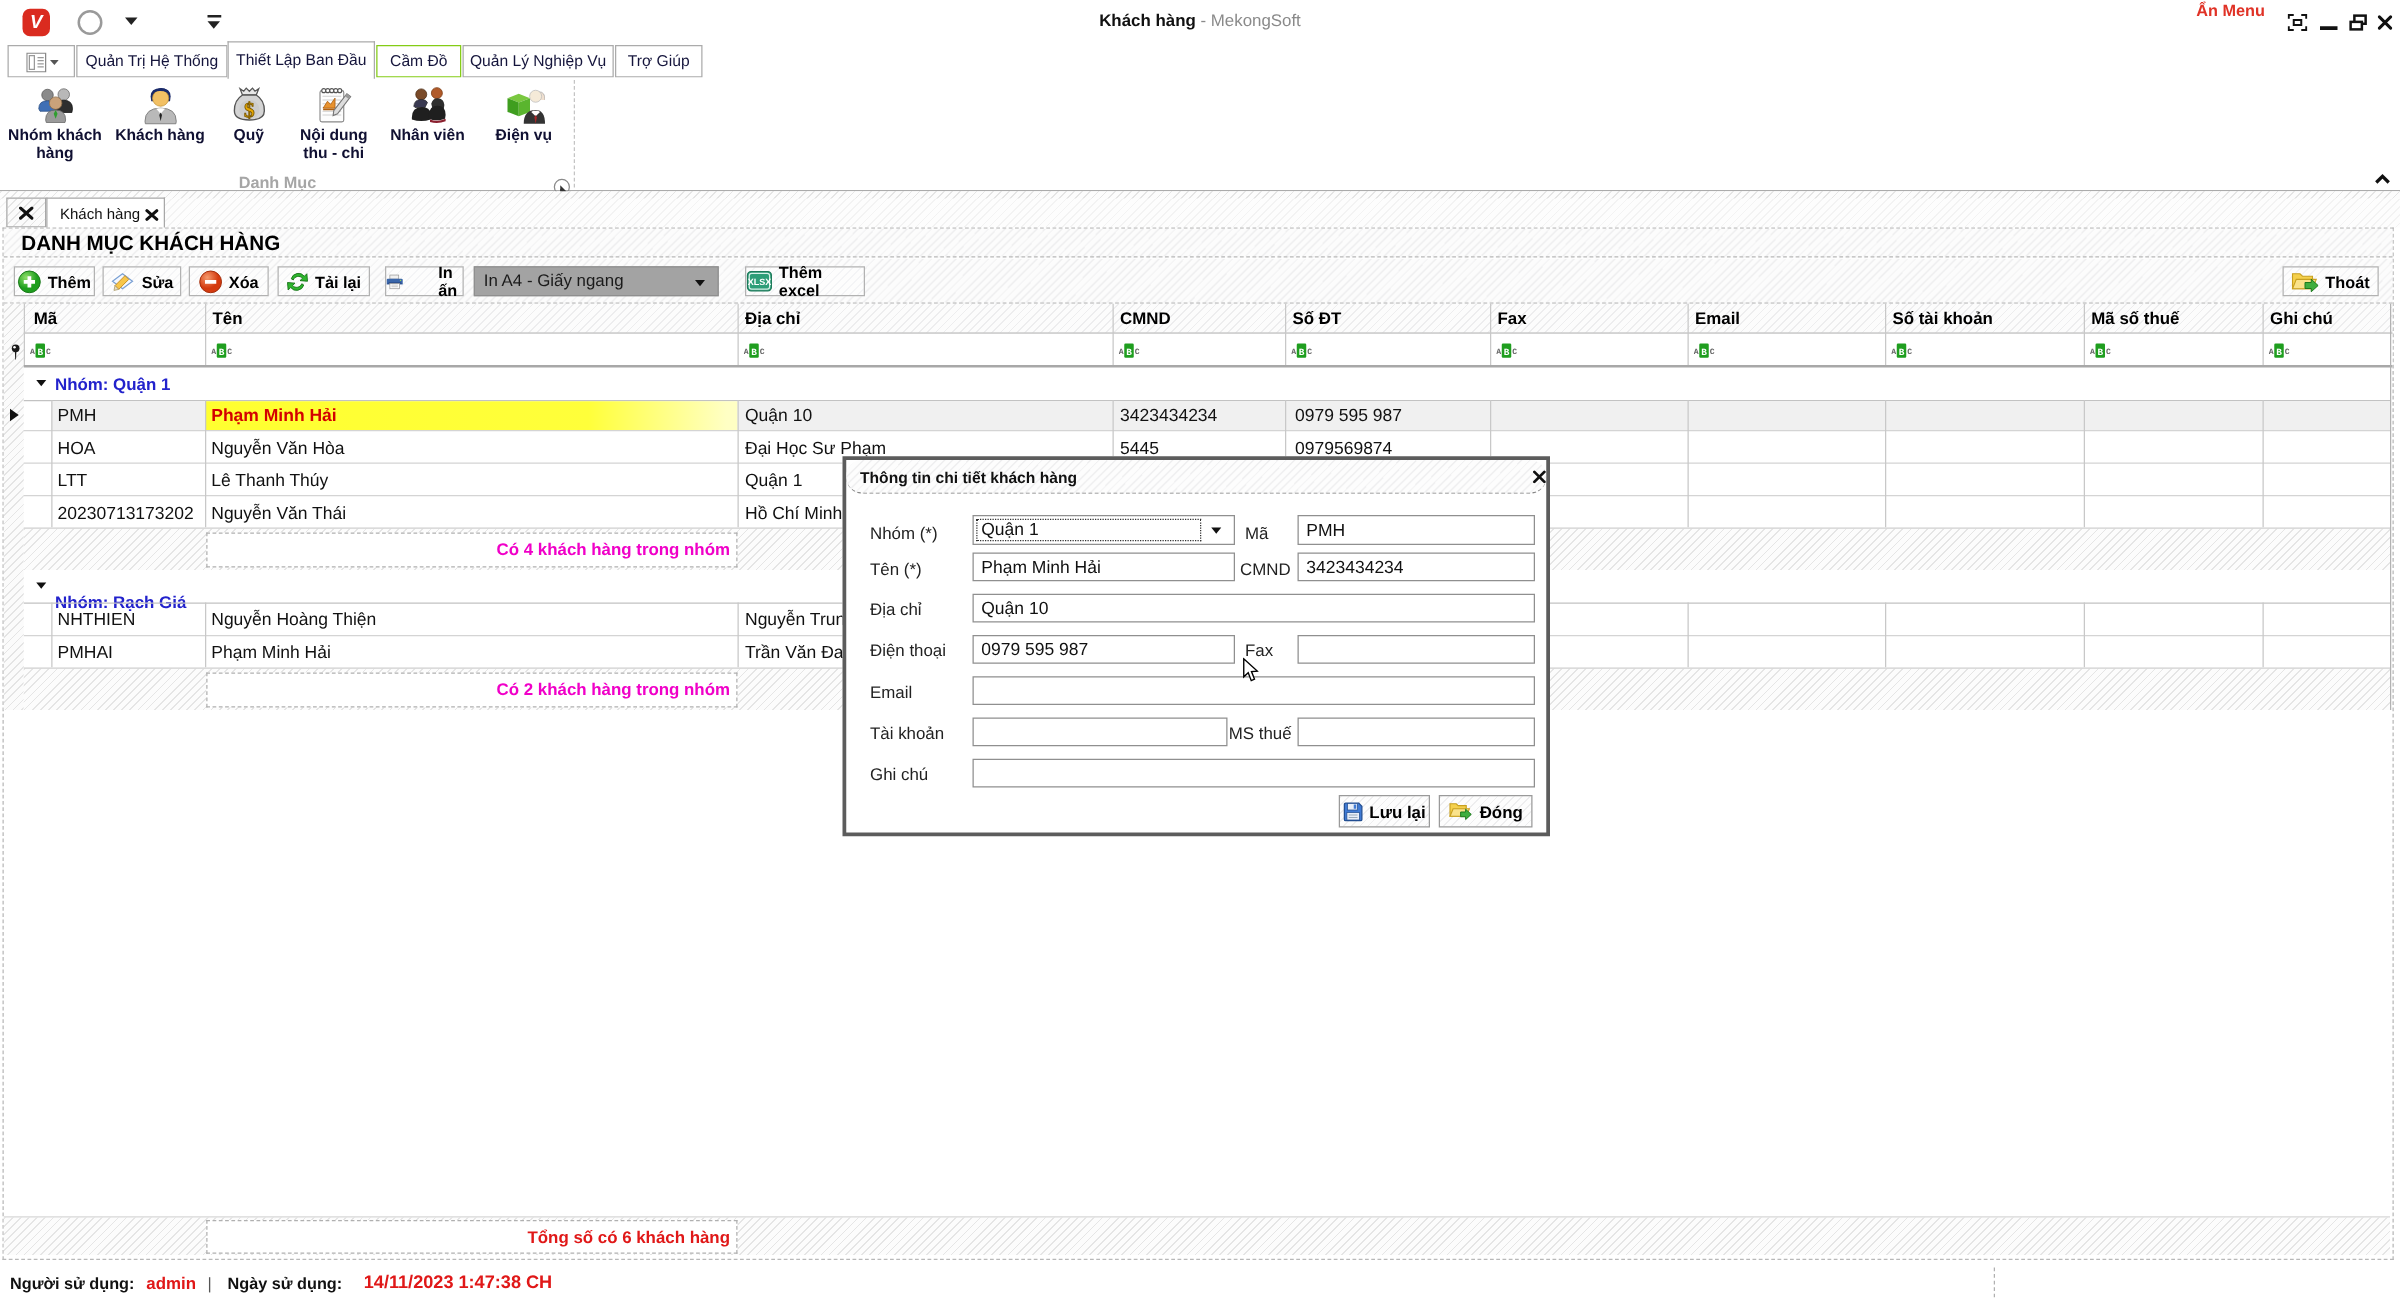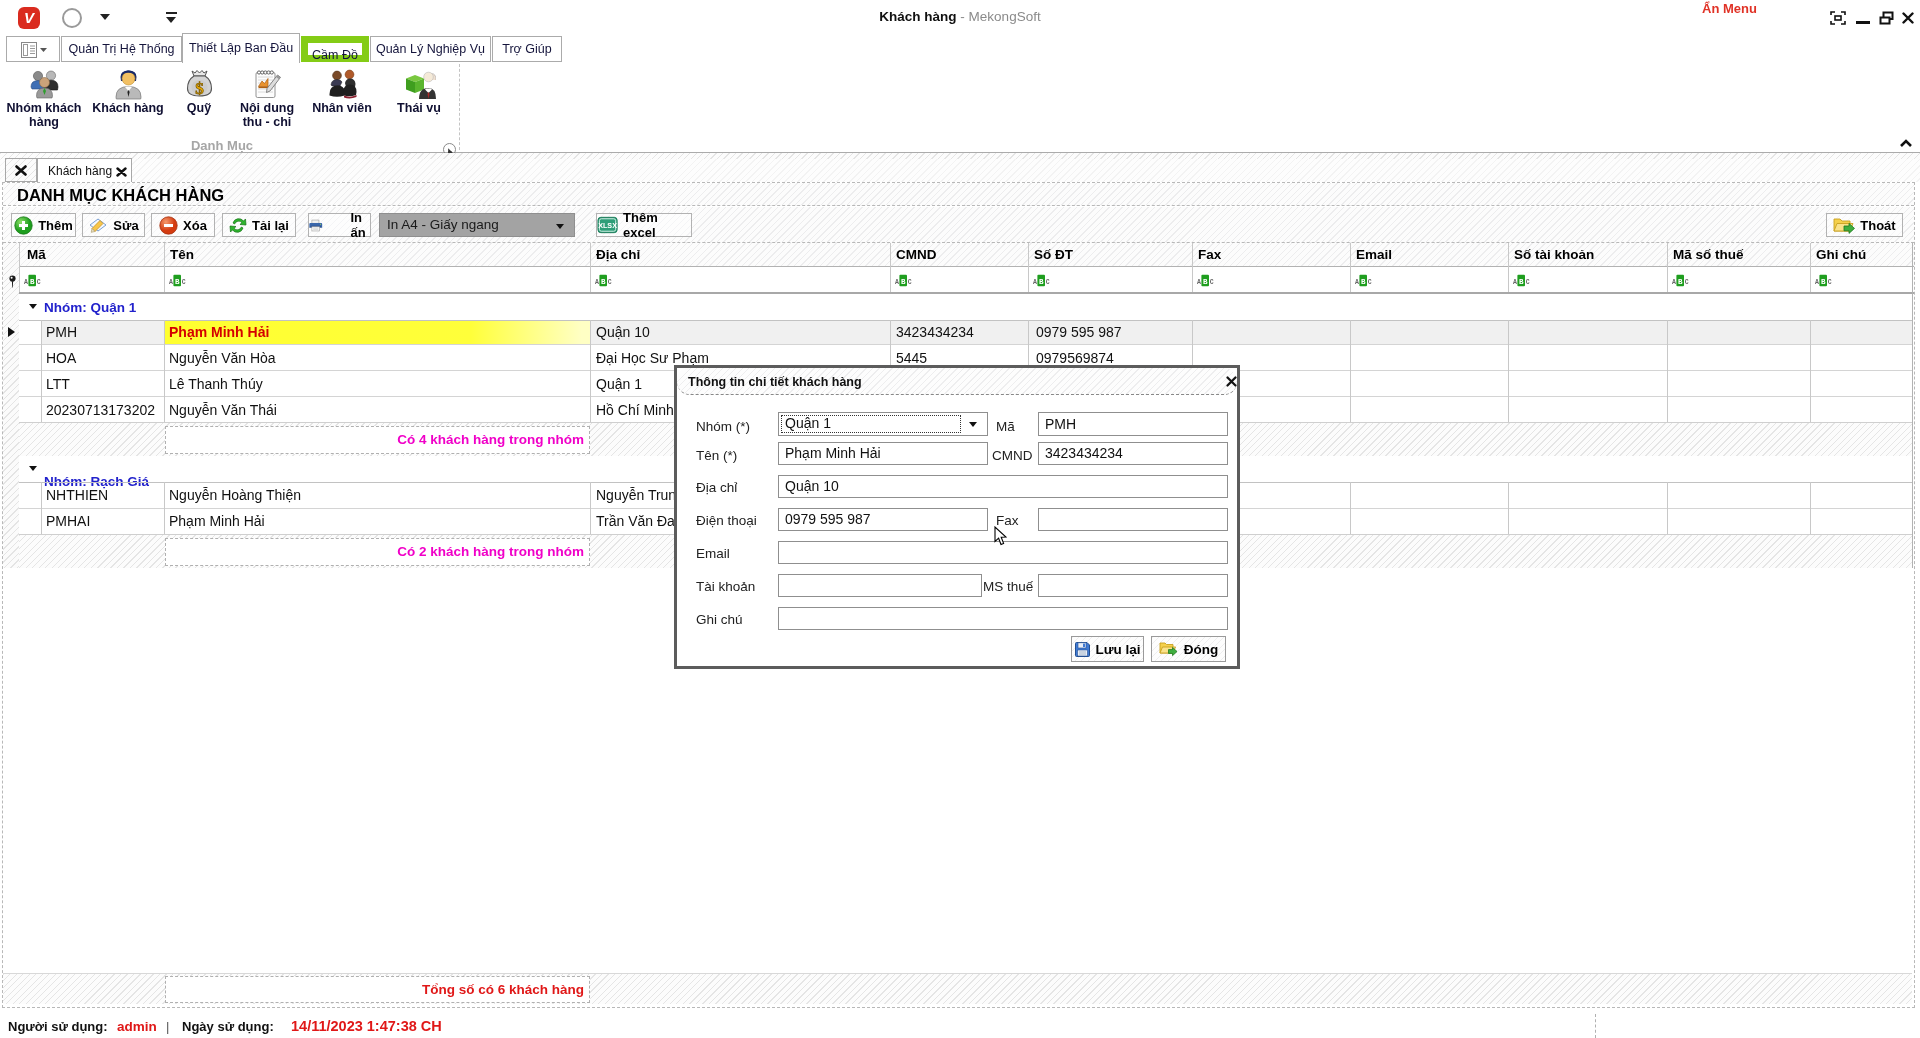--- a/index.html
+++ b/index.html
@@ -24,21 +24,21 @@
   <div class="abs" style="left:18px;top:7px;width:22px;height:22px;border-radius:6px;background:#da2b1f;color:#fff;text-align:center;font-size:15px;font-weight:bold;line-height:22px;font-style:italic;">V</div>
 
   <div class="abs" style="left:62px;top:8px;width:20px;height:20px;border-radius:50%;border:2px solid #9a9a9a;"></div>
   <div class="abs" style="left:100px;top:14px;width:0;height:0;border-left:5px solid transparent;border-right:5px solid transparent;border-top:6px solid #222;"></div>
 
   <div class="abs" style="left:166px;top:12px;width:11px;height:2px;background:#222;"></div>
   <div class="abs" style="left:166px;top:17px;width:0;height:0;border-left:5.5px solid transparent;border-right:5.5px solid transparent;border-top:6px solid #222;"></div>
 
   <div class="abs" style="left:0;top:9px;width:1920px;text-align:center;font-size:13.5px;color:#8a8a8a;"><b style="color:#111;">Khách hàng</b> - MekongSoft</div>
 
-  <div class="abs" style="left:1702px;top:1px;font-size:13px;font-weight:bold;color:#e03226;">Ẩn Menu</div>
+  <div class="abs" style="left:1757px;top:1px;font-size:13px;font-weight:bold;color:#e03226;">Ẩn Menu</div>
 
   <svg class="abs" style="left:1830px;top:11px;" width="16" height="14" viewBox="0 0 16 14">
     <path d="M1 4 V1 H5 M11 1 H15 V4 M15 10 V13 H11 M5 13 H1 V10" fill="none" stroke="#111" stroke-width="1.6"></path>
     <rect x="5" y="5" width="6" height="4" fill="none" stroke="#111" stroke-width="1.6"></rect>
   </svg>
   <div class="abs" style="left:1856px;top:21px;width:14px;height:3px;background:#111;"></div>
   <svg class="abs" style="left:1879px;top:11px;" width="15" height="14" viewBox="0 0 15 14">
     <rect x="4.5" y="1.5" width="9" height="6.5" fill="none" stroke="#111" stroke-width="2"></rect>
     <rect x="1.5" y="6.5" width="9" height="6" fill="#fff" stroke="#111" stroke-width="2"></rect>
   </svg>
@@ -51,21 +51,21 @@
 <div class="abs" style="left:6px;top:36px;width:54px;height:26px;border:1px solid #ababab;background:#fff;">
   <svg class="abs" style="left:14px;top:5px;" width="26" height="16" viewBox="0 0 26 16">
     <rect x="0.5" y="0.5" width="15" height="15" fill="#fff" stroke="#888"></rect>
     <rect x="2.5" y="2.5" width="4" height="11" fill="#fff" stroke="#999" stroke-width="1"></rect>
     <path d="M9 4 h5 M9 6.5 h5 M9 9 h5 M9 11.5 h5" stroke="#999" stroke-width="1"></path>
     <path d="M19 6 h7 l-3.5 4 z" fill="#555"></path>
   </svg>
 </div>
 <div class="abs" style="left:61px;top:36px;width:121px;height:26px;border:1px solid #ababab;background:#fff;text-align:center;line-height:25px;font-size:12.5px;color:#15153c;">Quản Trị Hệ Thống</div>
 <div class="abs" style="left:182px;top:33px;width:118px;height:30px;border:1px solid #ababab;border-bottom:none;background:#fff;text-align:center;line-height:29px;font-size:12.5px;color:#15153c;z-index:3;">Thiết Lập Ban Đầu</div>
-<div class="abs" style="left:301px;top:36px;width:68px;height:26px;border:7px solid #84cc16;background:#fff;text-align:center;line-height:25px;font-size:12.5px;color:#15153c;">Cầm Đồ</div>
+<div class="abs" style="left:301px;top:36px;width:68px;height:26px;border:1px solid #84cc16;background:#fff;text-align:center;line-height:25px;font-size:12.5px;color:#15153c;">Cầm Đồ</div>
 <div class="abs" style="left:370px;top:36px;width:121px;height:26px;border:1px solid #ababab;background:#fff;text-align:center;line-height:25px;font-size:12.5px;color:#15153c;">Quản Lý Nghiệp Vụ</div>
 <div class="abs" style="left:492px;top:36px;width:70px;height:26px;border:1px solid #ababab;background:#fff;text-align:center;line-height:25px;font-size:12.5px;color:#15153c;">Trợ Giúp</div>
 
 <div class="abs" style="left:0;top:62px;width:1920px;height:91px;background:#fff;border-bottom:1px solid #ababab;">
 
   <div class="abs" style="left:459px;top:2px;height:86px;border-left:1px dashed #c4c4c4;"></div>
 
   <div class="abs" style="left:120px;top:76px;width:204px;text-align:center;font-size:13px;font-weight:bold;color:#a6a6a6;">Danh Mục</div>
   <div class="abs" style="left:443px;top:81px;width:13px;height:13px;border-radius:50%;border:1px solid #8a8a8a;">
     <div class="abs" style="left:3px;top:3px;width:0;height:0;border-top:5px solid transparent;border-right:5px solid transparent;border-left:5px solid #333;border-bottom:5px solid #333; transform:scale(0.6); transform-origin:3px 3px;"></div>
@@ -131,21 +131,21 @@
   <circle cx="25.5" cy="9" r="4.8" fill="#f5ead8" stroke="#bbb" stroke-width="0.6"></circle>
   <path d="M16 31 Q16 20 25.5 20 Q33 20 33 31 Z" fill="#333"></path>
   <path d="M22 21.5 L25.5 25 L29 21.5 L27.5 20.5 H23.5 Z" fill="#fff"></path>
   <path d="M25.5 24 L24.5 26 L25.5 31 L26.5 26 Z" fill="#a82828"></path>
 </svg>
 <div class="abs" style="left:-16px;top:102px;width:120px;text-align:center;font-size:12.5px;font-weight:bold;color:#101032;line-height:13.5px;">Nhóm khách<br>hàng</div>
 <div class="abs" style="left:68px;top:102px;width:120px;text-align:center;font-size:12.5px;font-weight:bold;color:#101032;line-height:13.5px;">Khách hàng</div>
 <div class="abs" style="left:139px;top:102px;width:120px;text-align:center;font-size:12.5px;font-weight:bold;color:#101032;line-height:13.5px;">Quỹ</div>
 <div class="abs" style="left:207px;top:102px;width:120px;text-align:center;font-size:12.5px;font-weight:bold;color:#101032;line-height:13.5px;">Nội dung<br>thu - chi</div>
 <div class="abs" style="left:282px;top:102px;width:120px;text-align:center;font-size:12.5px;font-weight:bold;color:#101032;line-height:13.5px;">Nhân viên</div>
-<div class="abs" style="left:359px;top:102px;width:120px;text-align:center;font-size:12.5px;font-weight:bold;color:#101032;line-height:13.5px;">Thái vụ</div>
+<div class="abs" style="left:359px;top:102px;width:120px;text-align:center;font-size:12.5px;font-weight:bold;color:#101032;line-height:13.5px;">Điện vụ</div>
 
 <div class="abs hatch" style="left:0;top:153px;width:1920px;height:6px;background-color:#fcfcfc;"></div>
 <div class="abs hatch3" style="left:0;top:159px;width:1920px;height:23px;background-color:#fdfdfd;"></div>
 <div class="abs hatch" style="left:5px;top:158px;width:32px;height:24px;border:1px solid #a8a8a8;background-color:#fbfbfb;">
   <svg class="abs" style="left:9px;top:6px;" width="12" height="11" viewBox="0 0 12 11">
       <path d="M1.5 1.5 L10.5 9.5 M10.5 1.5 L1.5 9.5" stroke="#111" stroke-width="2.6" stroke-linecap="round"></path>
     </svg>
 </div>
 <div class="abs" style="left:37px;top:158px;width:95px;height:25px;border:1px solid #a8a8a8;border-bottom:none;background:#fff;font-size:13px;color:#111;">
   <span class="abs" style="left:10px;top:5px;font-size:12px;">Khách hàng</span>

